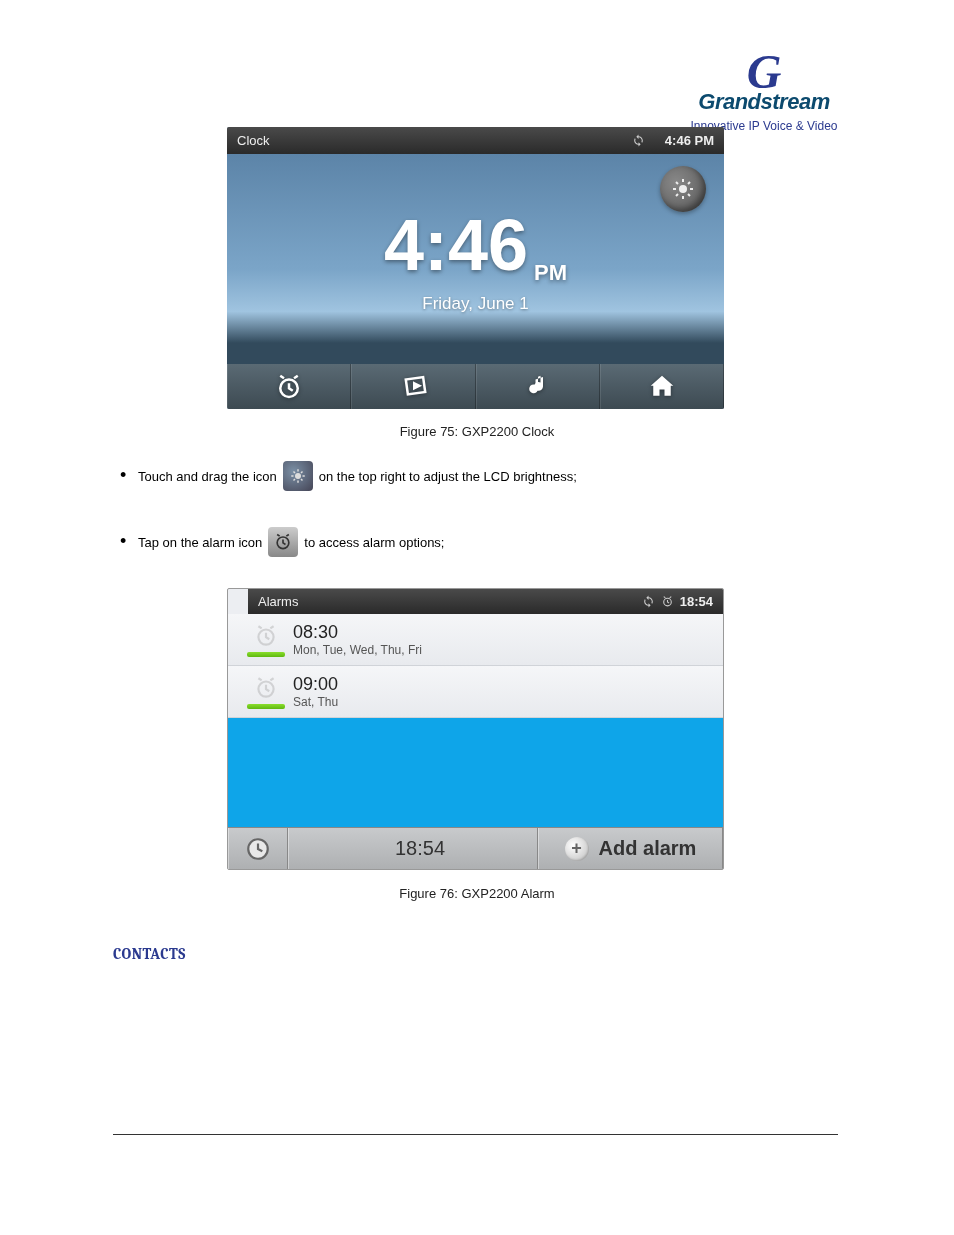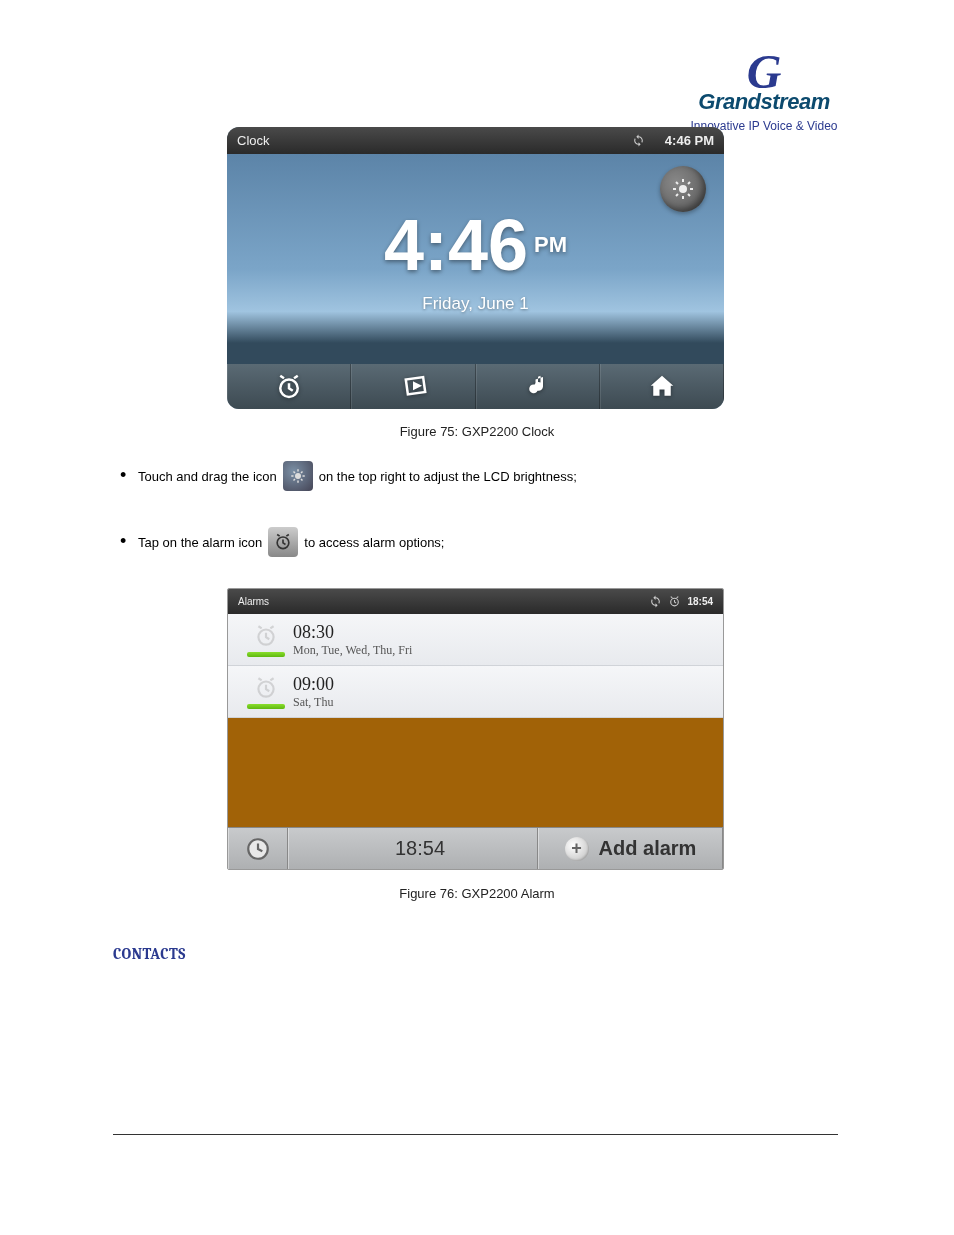--- a/index.html
+++ b/index.html
@@ -2,29 +2,29 @@
 <html><head>
 <meta charset="utf-8">
 <style>
   * { box-sizing: border-box; margin: 0; padding: 0; }
   body { width: 954px; height: 1235px; background: #fff; font-family: Arial, sans-serif; position: relative; color: #000; }
   .logo-wrap { position: absolute; top: 55px; right: 110px; width: 160px; text-align: center; }
   .logo-g { font-family: 'Brush Script MT', cursive; font-size: 48px; color: #2b3a8f; font-style: italic; font-weight: bold; line-height: 0.7; }
   .logo-text { font-size: 22px; color: #0c4a6e; font-weight: bold; font-style: italic; letter-spacing: -0.5px; }
   .logo-tag { font-size: 12px; color: #2b3a8f; margin-top: 4px; }
 
-  .clock-shot { position: absolute; top: 127px; left: 227px; width: 497px; height: 282px; background: #6d8aa0; border-radius: 12px; overflow: hidden; }
+  .clock-shot { position: absolute; top: 127px; left: 227px; width: 497px; height: 282px; background: #6d8aa0; border-radius: 2px; overflow: hidden; }
   .cs-topbar { height: 27px; background: linear-gradient(#4a4a4a, #2a2a2a); display: flex; align-items: center; padding: 0 10px; color: #eee; font-size: 13px; }
   .cs-title { flex: 1; }
   .cs-status { display: flex; align-items: center; gap: 20px; font-weight: bold; }
   .cs-sync { width: 13px; height: 13px; }
   .cs-sky { height: 210px; background: linear-gradient(#5c84a8 0%, #7ba5c8 55%, #a0c4e0 75%, #324a5c 90%); position: relative; display: flex; flex-direction: column; align-items: center; justify-content: center; }
   .cs-bright { position: absolute; top: 12px; right: 18px; width: 46px; height: 46px; border-radius: 50%; background: radial-gradient(circle at 35% 35%, #888, #555); display: flex; align-items: center; justify-content: center; box-shadow: inset -3px -3px 6px rgba(0,0,0,0.4), 0 2px 4px rgba(0,0,0,0.3); }
   .cs-bright svg { width: 24px; height: 24px; }
-  .cs-time { color: #fff; font-size: 72px; font-weight: bold; text-shadow: 0 2px 4px rgba(0,0,0,0.4); display: flex; align-items: center; }
+  .cs-time { color: #fff; font-size: 72px; font-weight: bold; text-shadow: 0 2px 4px rgba(0,0,0,0.4); display: flex; align-items: flex-end; }
   .cs-ampm { font-size: 22px; font-weight: bold; margin-left: 6px; }
   .cs-date { color: #fff; font-size: 17px; margin-top: 8px; text-shadow: 0 1px 3px rgba(0,0,0,0.4); }
   .cs-bottom { height: 45px; background: linear-gradient(#5a6a74, #3d4a52); display: flex; }
   .cs-btn { flex: 1; border-right: 1px solid rgba(0,0,0,0.3); border-left: 1px solid rgba(255,255,255,0.1); display: flex; align-items: center; justify-content: center; }
   .cs-btn svg { width: 30px; height: 30px; filter: drop-shadow(0 1px 2px rgba(0,0,0,0.4)); }
 
   .caption { position: absolute; width: 100%; text-align: center; font-size: 13px; color: #222; }
   .cap1 { top: 424px; }
   .cap2 { top: 886px; }
 
@@ -32,24 +32,24 @@
   .bullets li { margin-bottom: 36px; display: flex; align-items: center; position: relative; }
   .bullets li::before { content: "•"; position: absolute; left: -18px; font-size: 18px; top: 4px; }
   .bullet-text-a { margin-right: 6px; }
   .bullet-text-b { margin-left: 6px; }
 
   .icon-inline { width: 30px; height: 30px; display: inline-flex; align-items: center; justify-content: center; vertical-align: middle; }
   .icon-bright-sm { background: radial-gradient(circle at 35% 35%, #7a8fa5, #445); border-radius: 4px; }
   .icon-alarm-sm { background: linear-gradient(#ccc, #888); border-radius: 4px; }
 
   .alarm-shot { position: absolute; top: 588px; left: 227px; width: 497px; height: 282px; background: #eceef2; border: 1px solid #999; border-radius: 2px; overflow: hidden; display: flex; flex-direction: column; }
-  .as-topbar { height: 25px; background: linear-gradient(#4a4a4a, #2a2a2a); display: flex; align-items: center; padding: 0 10px; color: #eee; font-size: 10px; }
+  .as-topbar { height: 25px; background: linear-gradient(#4a4a4a, #2a2a2a); display: flex; align-items: center; padding: 0 10px; color: #eee; font-size: 13px; margin-left: 20px; }
   .as-title { flex: 1; }
   .as-status { display: flex; align-items: center; gap: 6px; font-weight: bold; }
-  .as-list { flex: 1; background: #a16207; font-family: Liberation Serif, serif; }
+  .as-list { flex: 1; background: #0ea5e9; }
   .as-row { display: flex; align-items: center; height: 52px; border-bottom: 1px solid #d0d3d8; background: linear-gradient(#f5f6f8, #e8eaee); padding: 0 10px; }
   .as-toggle { width: 55px; display: flex; flex-direction: column; align-items: center; }
   .as-toggle .alm-ico { width: 26px; height: 26px; opacity: 0.35; }
   .as-toggle .bar { width: 38px; height: 5px; background: linear-gradient(#8ade2c, #5fb810); border-radius: 2px; margin-top: 3px; }
   .as-info .t { font-size: 18px; color: #222; }
   .as-info .d { font-size: 12px; color: #555; }
   .as-bottom { height: 42px; background: linear-gradient(#c8cacc, #aeb0b2); display: flex; align-items: center; border-top: 1px solid #888; }
   .as-bottom .cell { display: flex; align-items: center; justify-content: center; height: 100%; border-right: 1px solid #888; border-left: 1px solid rgba(255,255,255,0.4); }
   .as-clockbtn { width: 60px; }
   .as-timecell { flex: 1; justify-content: flex-start; padding-left: 14px; font-size: 20px; color: #333; font-weight: 500; }

